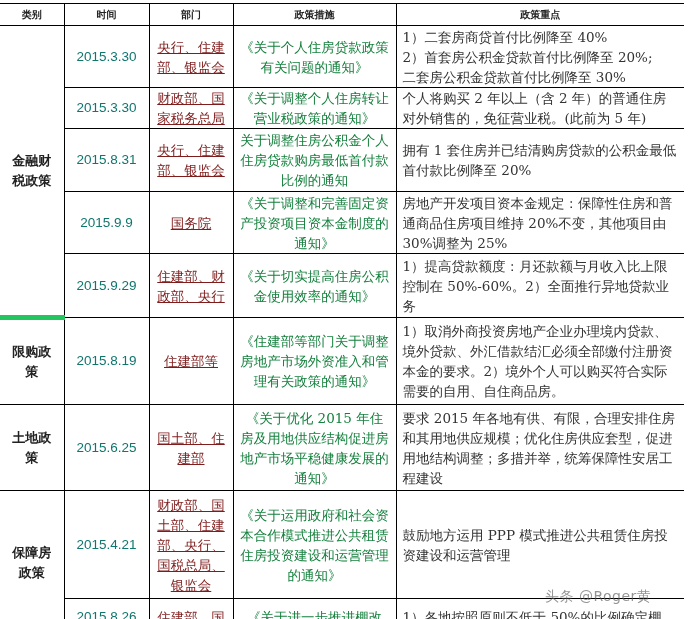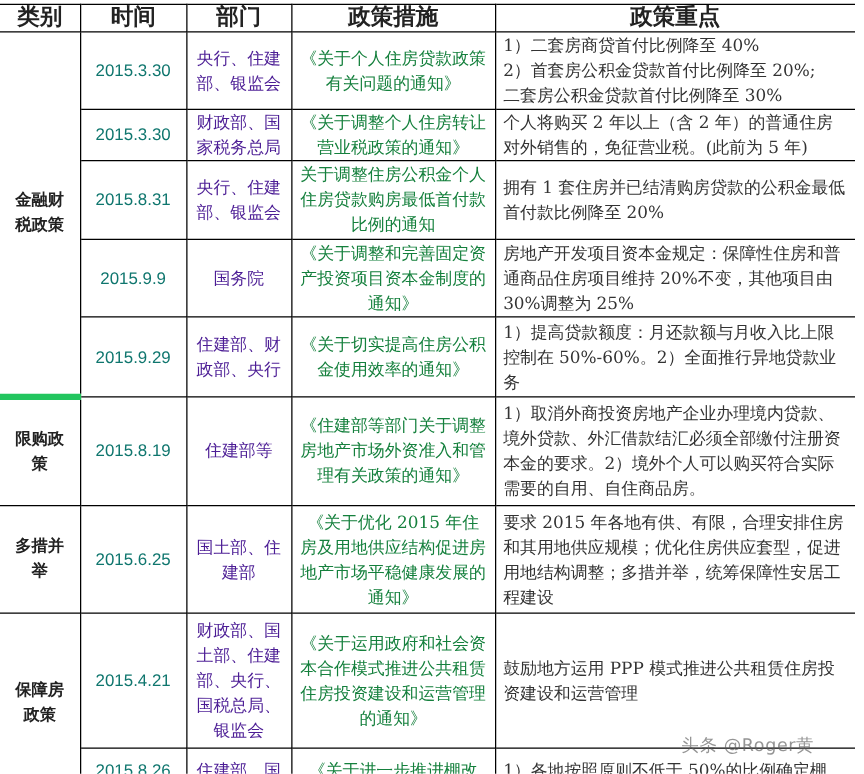--- a/index.html
+++ b/index.html
@@ -1,23 +1,23 @@
 <!DOCTYPE html>
 <html><head>
 <meta charset="utf-8">
 <style>
   html, body { margin:0; padding:0; background:#ffffff; }
   body { width:691px; height:619px; overflow:hidden; position:relative; font-family:"DejaVu Serif", serif; color:#222; }
   table.policy { position:absolute; left:0; top:3px; width:684px; border-collapse:collapse; table-layout:fixed; }
   table.policy th, table.policy td { border:1px solid #000; padding:0 6px; font-size:13.5px; line-height:20px; vertical-align:middle; }
-  table.policy th { height:21px; font-weight:bold; font-family:Liberation Mono, monospace; font-size:18px; text-align:center; }
+  table.policy th { height:21px; font-weight:bold; font-family:Liberation Sans, sans-serif; font-size:10px; text-align:center; }
   table.policy td.cat { border-left:none; border-top:1px solid #000; font-weight:bold; font-family:"DejaVu Sans", sans-serif; text-align:center; font-size:13px; }
   table.policy th.first { border-left:none; }
   td.date { text-align:center; font-family:"Liberation Sans", sans-serif; font-size:14.5px; color:#0f766e; }
-  td.dept { text-align:center; color:#4c1d95; }
+  td.dept { text-align:center; color:#7f1d1d;text-decoration:underline; }
   td.measure { text-align:center; color:#15803d; }
   td.focus { text-align:left; color:#333; }
   table.policy th.last, table.policy td.focus { border-right:none; }
   .watermark { position:absolute; left:545px; top:588px; font-family:"DejaVu Sans", sans-serif; font-size:14px; color:rgba(90,90,90,0.65); letter-spacing:0.5px; }
 </style>
 </head>
 <body>
 
 <table class="policy">
   <colgroup>
@@ -76,21 +76,21 @@
 
     <tr style="height:87px">
       <td class="cat"><span style="display:inline-block;width:44px;">限购政策</span></td>
       <td class="date">2015.8.19</td>
       <td class="dept">住建部等</td>
       <td class="measure">《住建部等部门关于调整房地产市场外资准入和管理有关政策的通知》</td>
       <td class="focus">1）取消外商投资房地产企业办理境内贷款、境外贷款、外汇借款结汇必须全部缴付注册资本金的要求。2）境外个人可以购买符合实际需要的自用、自住商品房。</td>
     </tr>
 
     <tr style="height:86px">
-      <td class="cat"><span style="display:inline-block;width:44px;">多措并举</span></td>
+      <td class="cat"><span style="display:inline-block;width:44px;">土地政策</span></td>
       <td class="date">2015.6.25</td>
       <td class="dept">国土部、住建部</td>
       <td class="measure">《关于优化 2015 年住房及用地供应结构促进房地产市场平稳健康发展的通知》</td>
       <td class="focus">要求 2015 年各地有供、有限，合理安排住房和其用地供应规模；优化住房供应套型，促进用地结构调整；多措并举，统筹保障性安居工程建设</td>
     </tr>
 
     <tr style="height:108px">
       <td class="cat" rowspan="2"><span style="display:inline-block;width:44px;">保障房政策</span></td>
       <td class="date">2015.4.21</td>
       <td class="dept">财政部、国土部、住建部、央行、国税总局、银监会</td>

